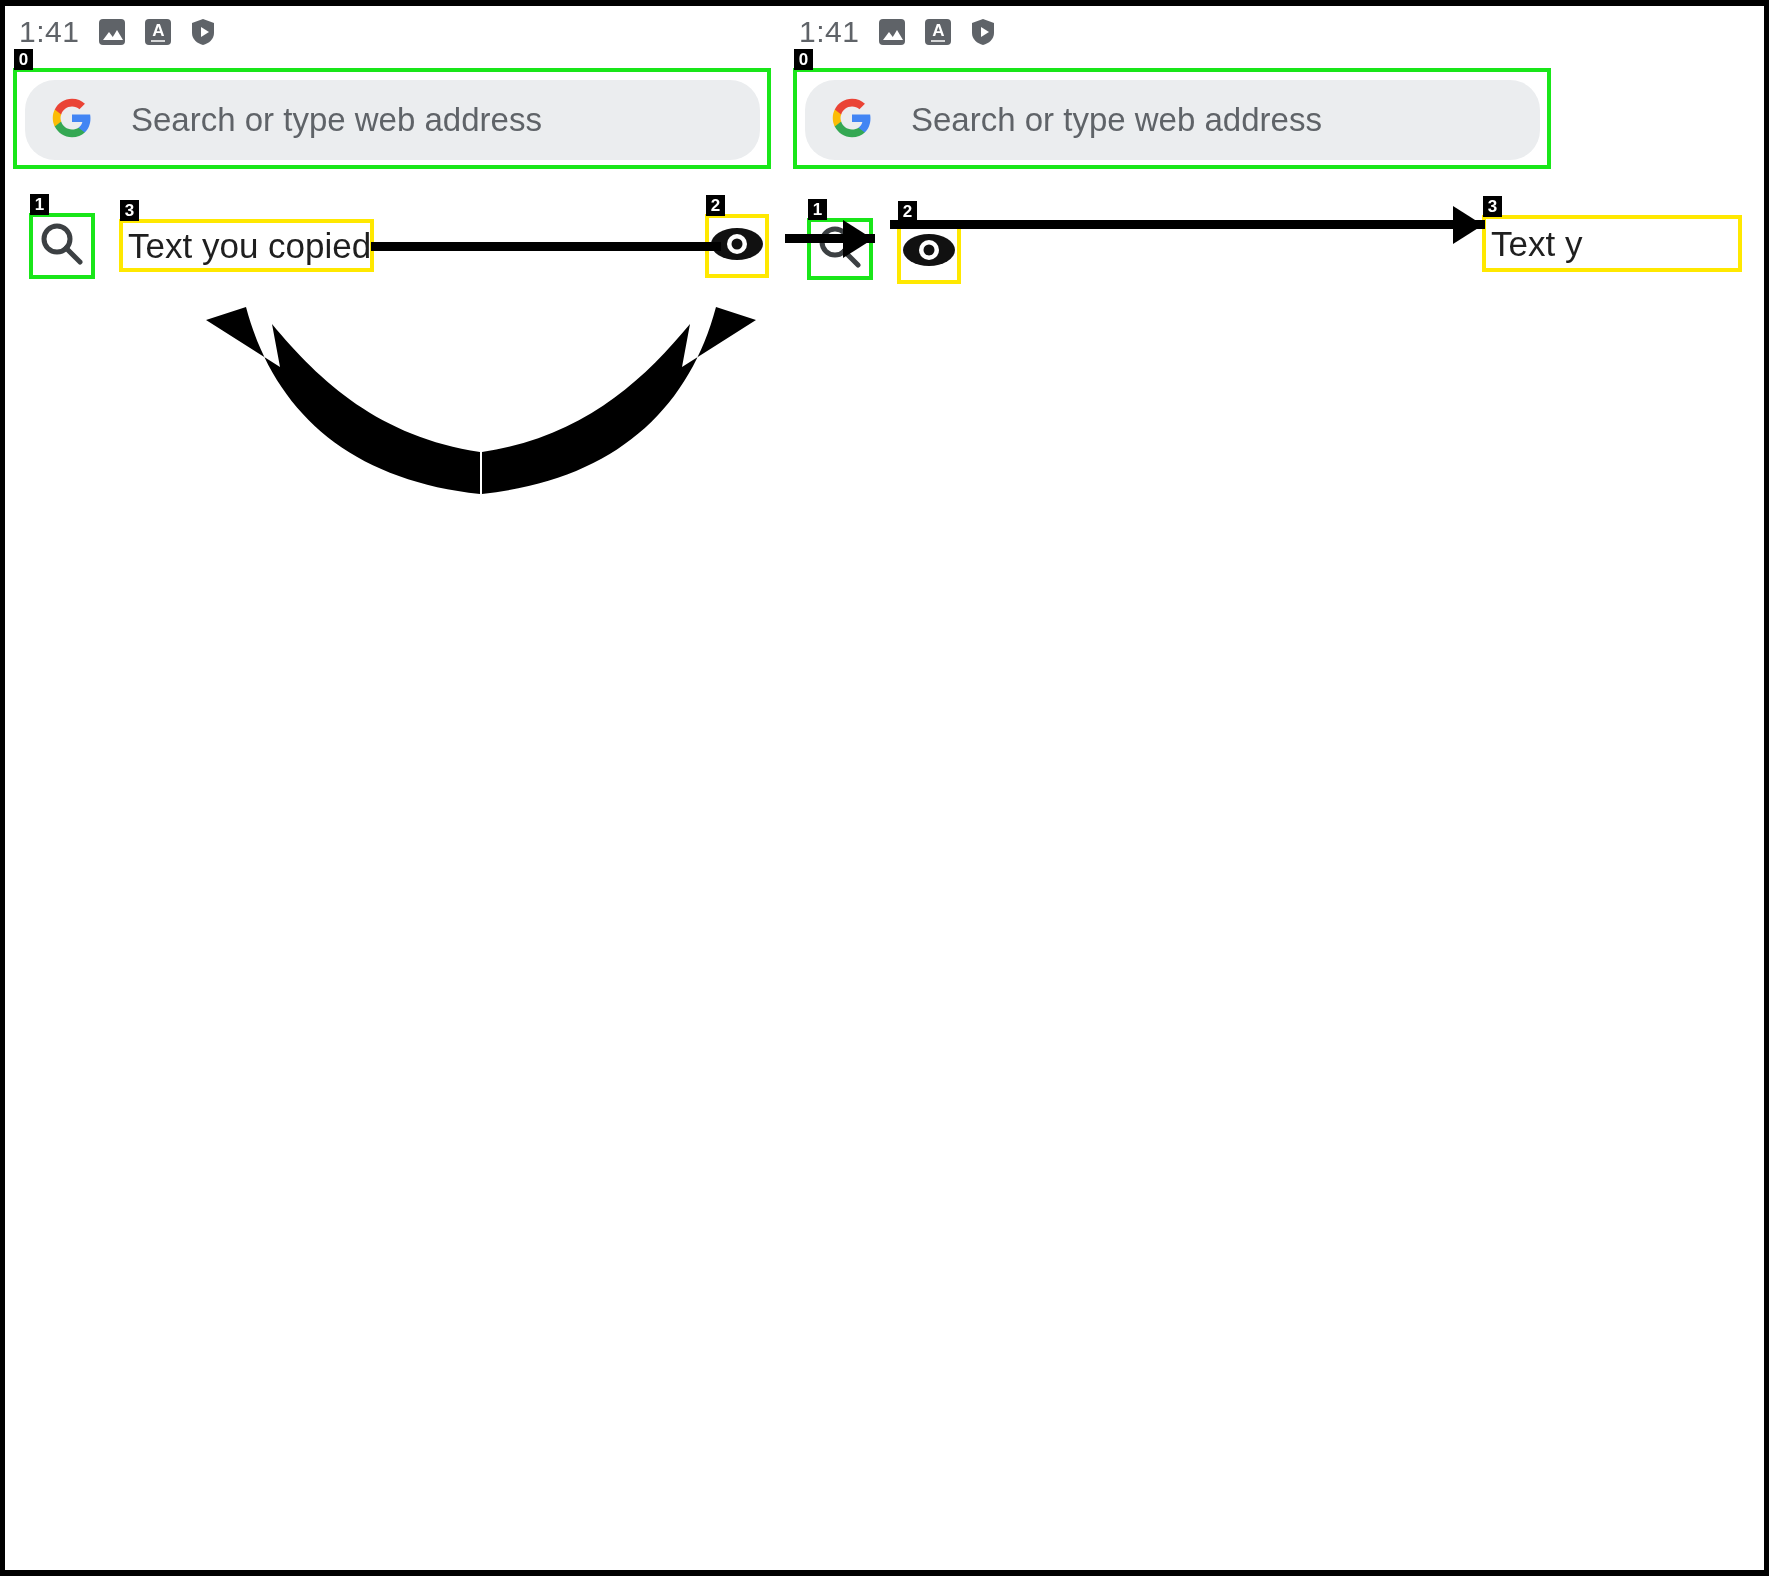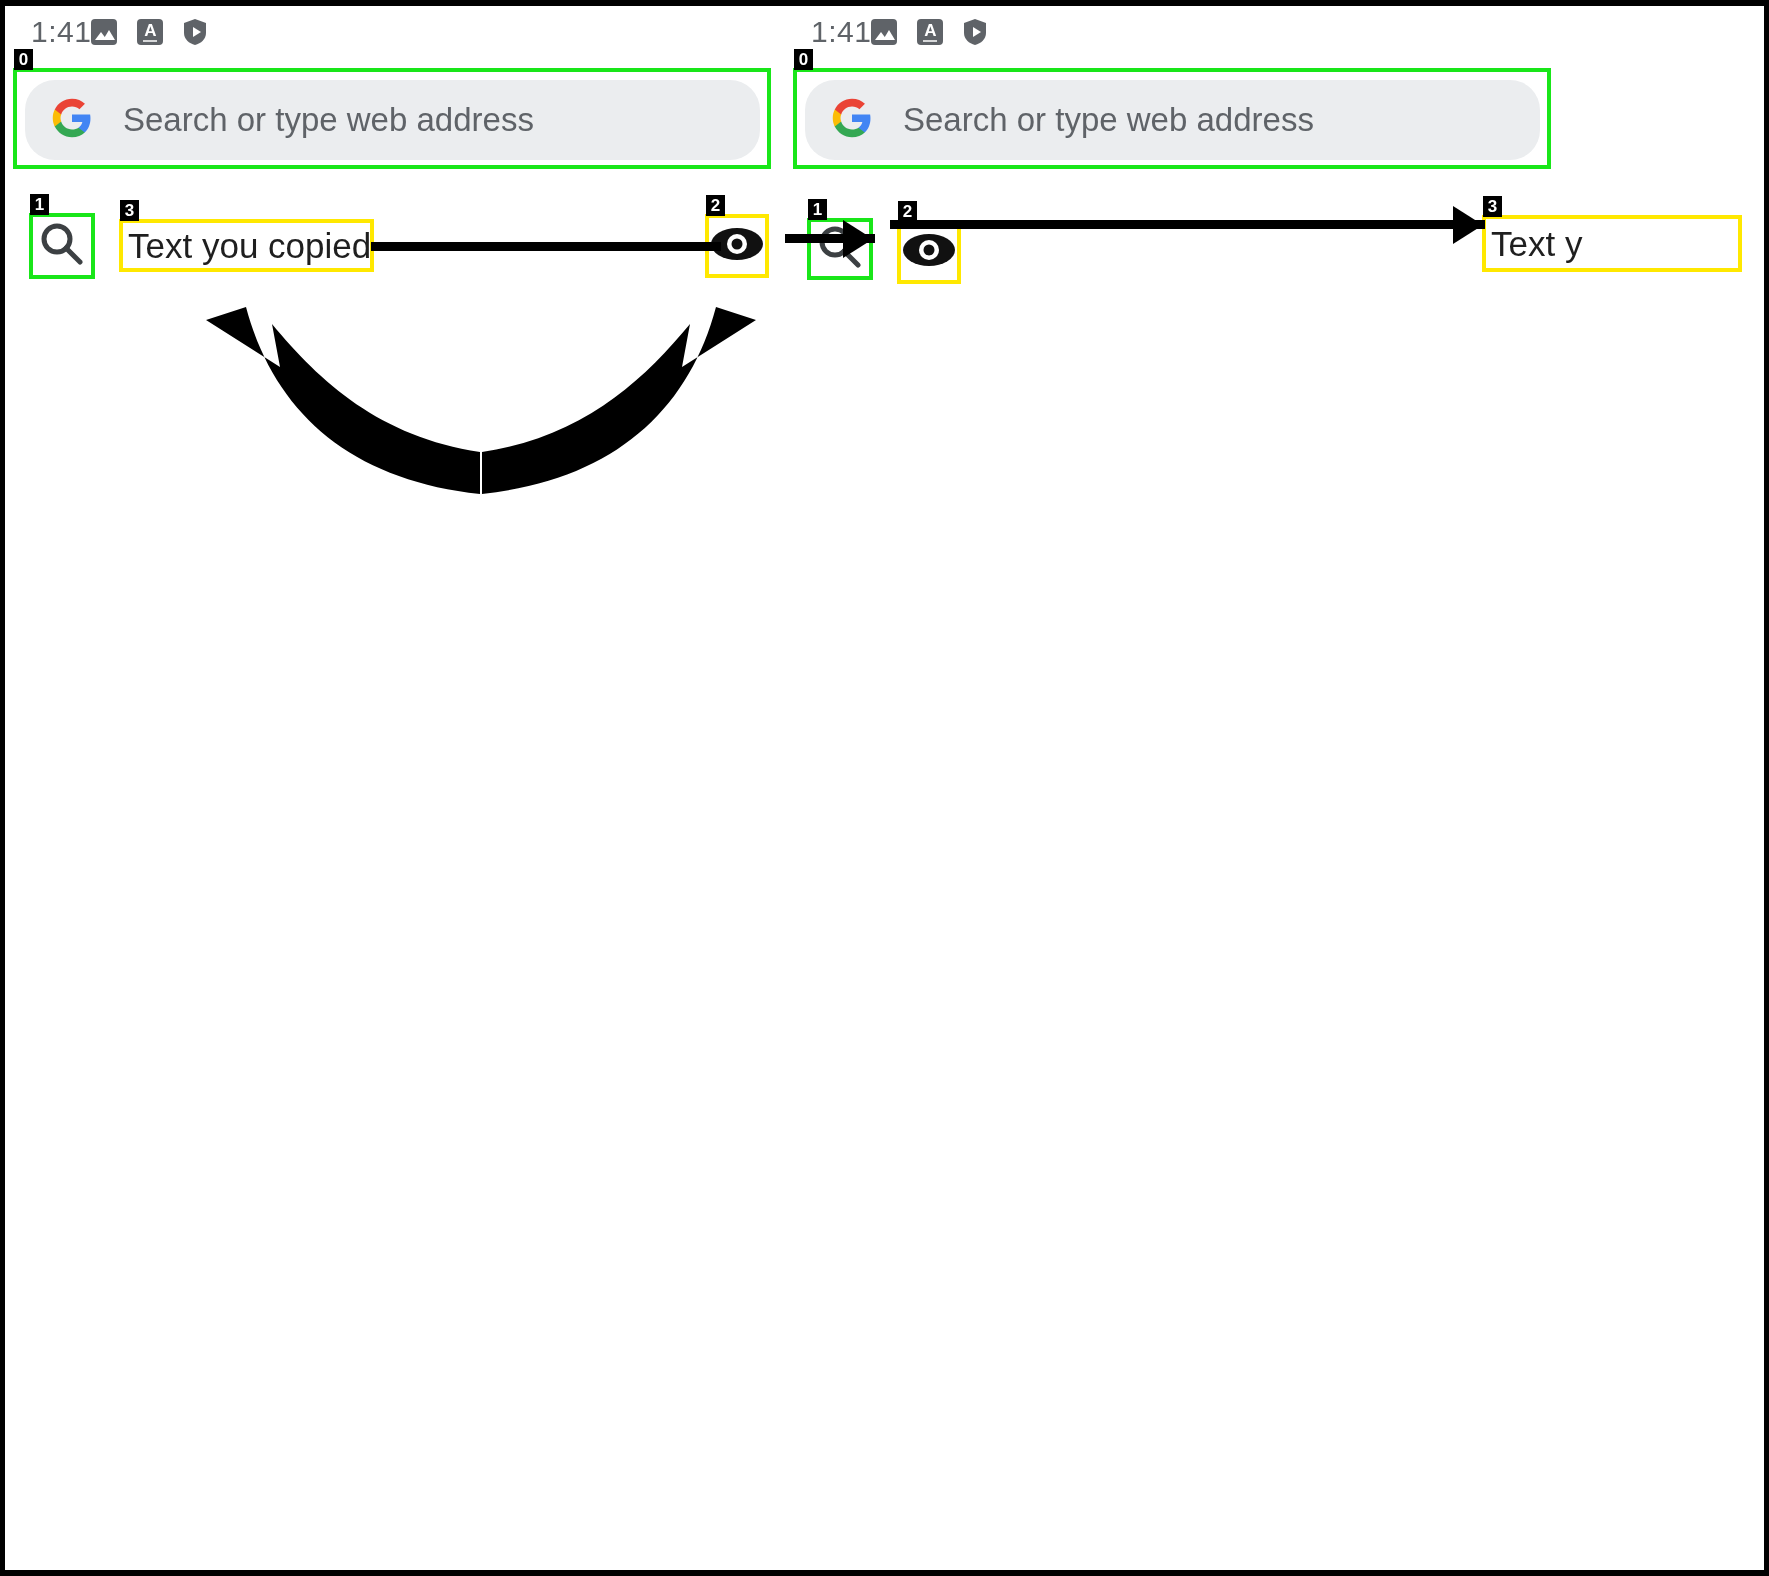--- a/index.html
+++ b/index.html
@@ -43,21 +43,22 @@
   .panel.right { left: 785px; width: 979px; }
 
   
   .statusbar {
     position: absolute;
     top: 0;
     left: 0;
     height: 52px;
     display: flex;
     align-items: center;
-    padding-left: 26px;
+    gap: 20px;
+    padding-left: 14px;
   }
   .clock {
     font-size: 30px;
     color: #5f6368;
     font-family: "Liberation Sans", sans-serif;
     letter-spacing: 0.5px;
   }
   .sb-icons { display: flex; align-items: center; gap: 20px; }
   .sb-ic { width: 26px; height: 26px; position: relative; }
 
@@ -110,21 +111,21 @@
   
   .omnibox {
     position: absolute;
     background: #ebedef;
     border-radius: 30px;
     display: flex;
     align-items: center;
   }
   .g-logo { margin-left: 26px; flex: 0 0 auto; }
   .omnibox-hint {
-    margin-left: 30px;
+    margin-left: 38px;
     font-size: 33px;
     color: #5f6368;
     font-family: "Liberation Sans", sans-serif;
     white-space: nowrap;
   }
 
   
   .anno {
     position: absolute;
     box-sizing: border-box;

